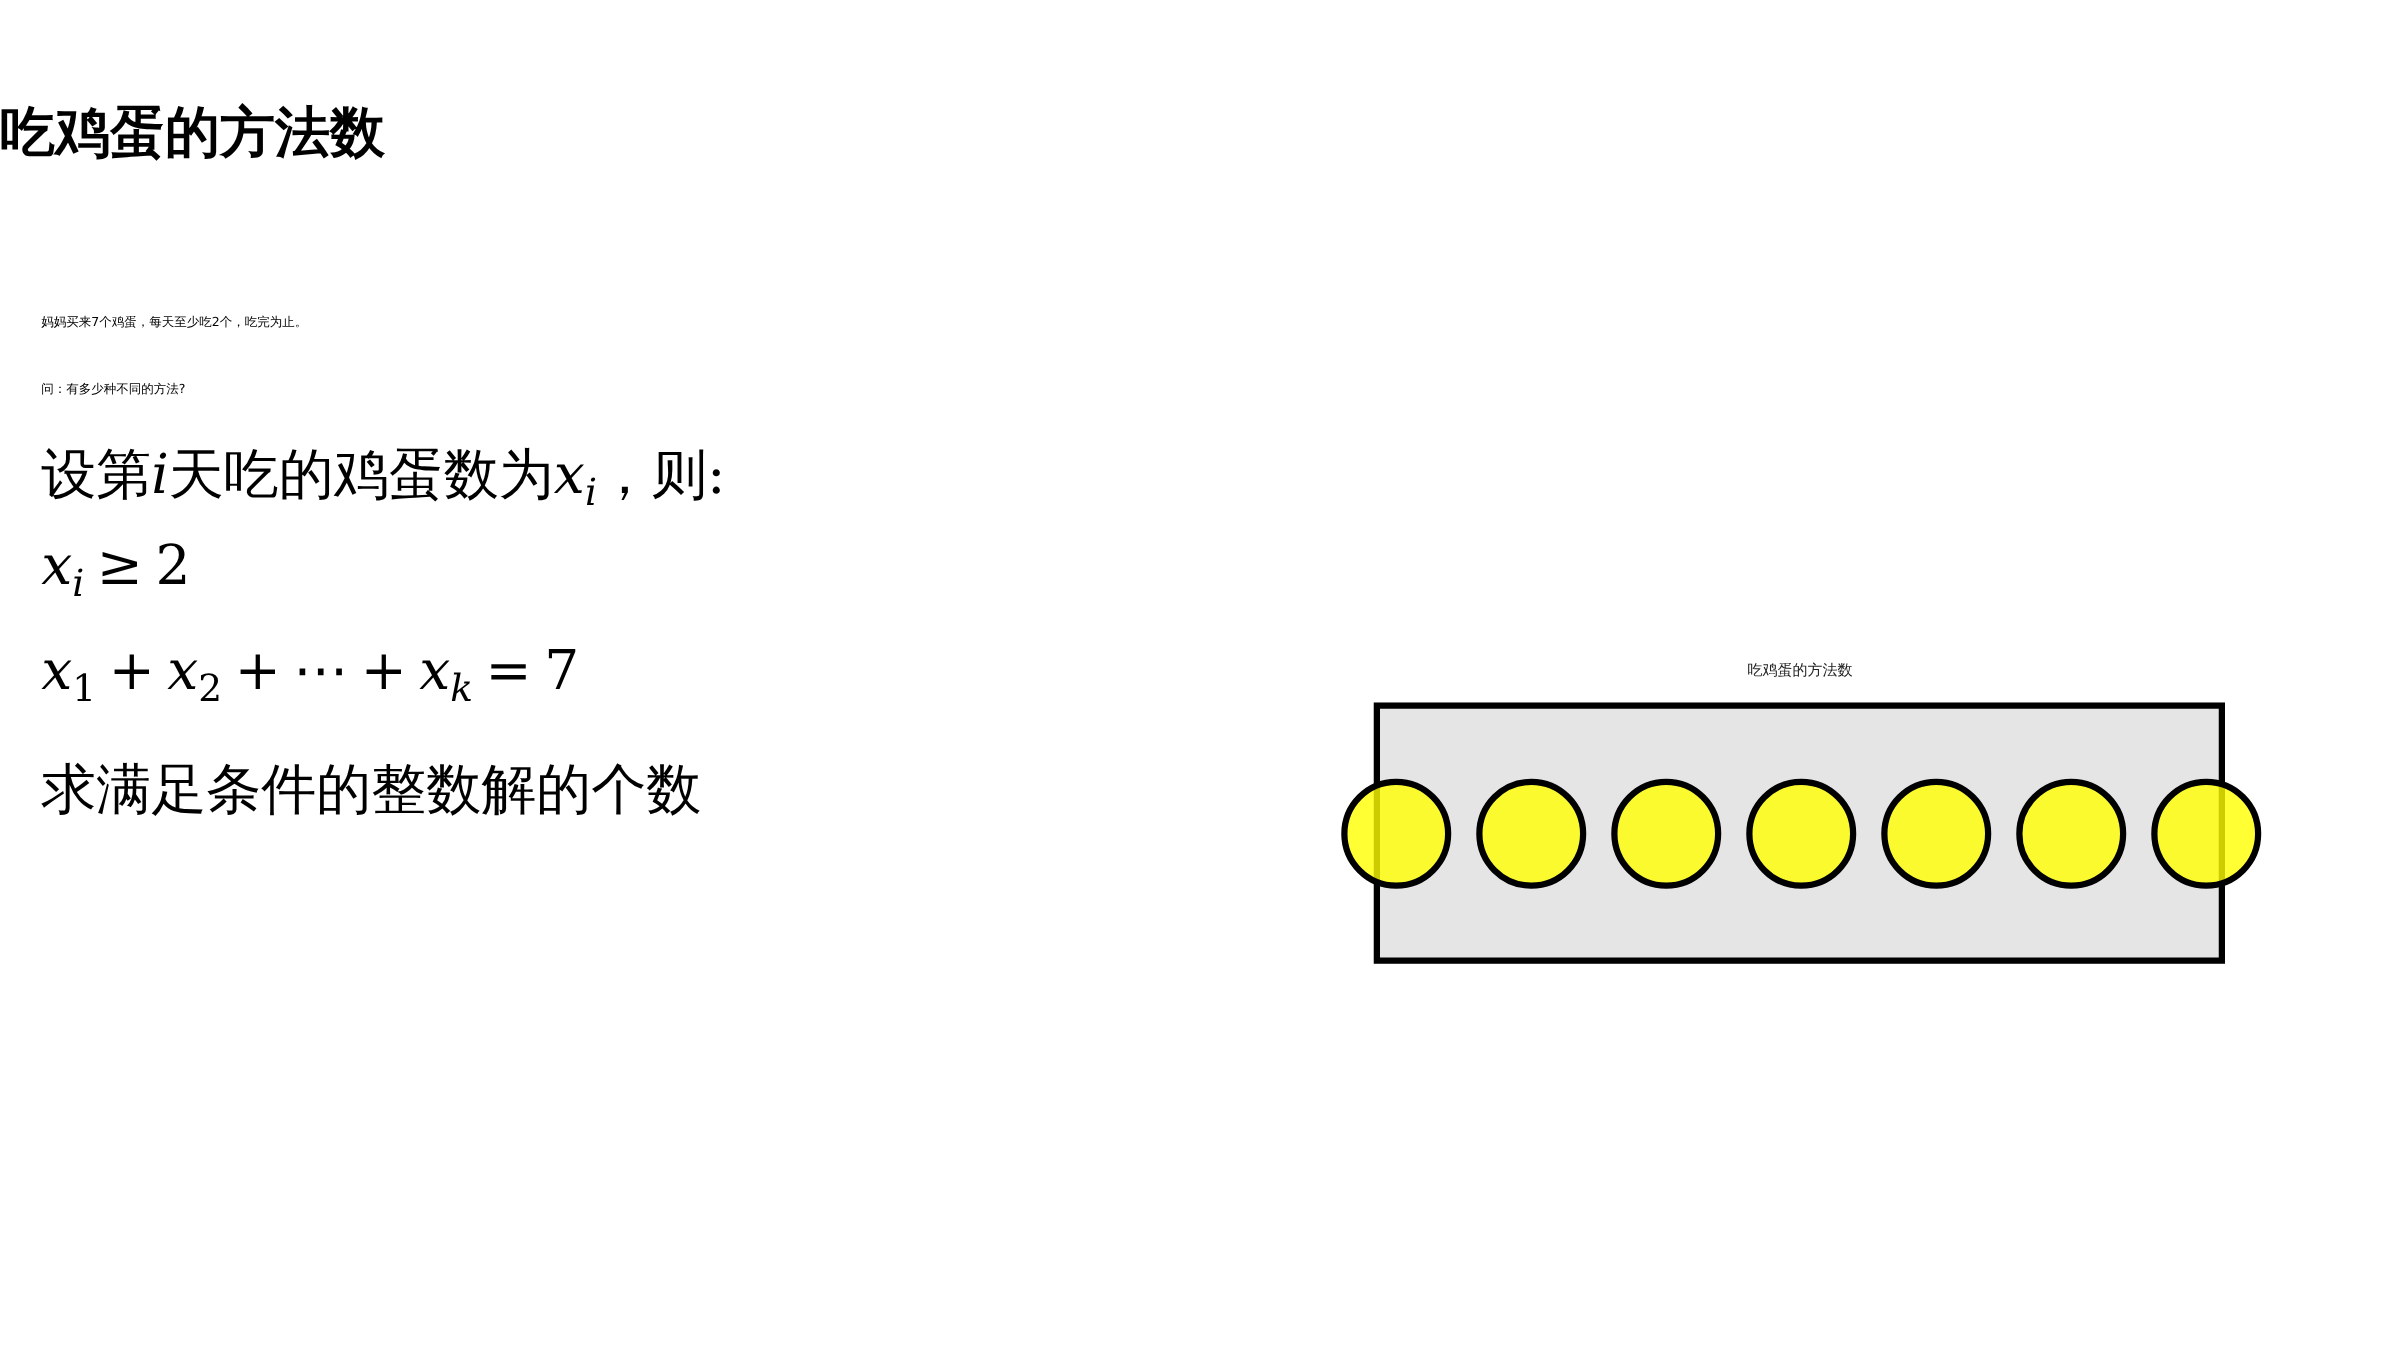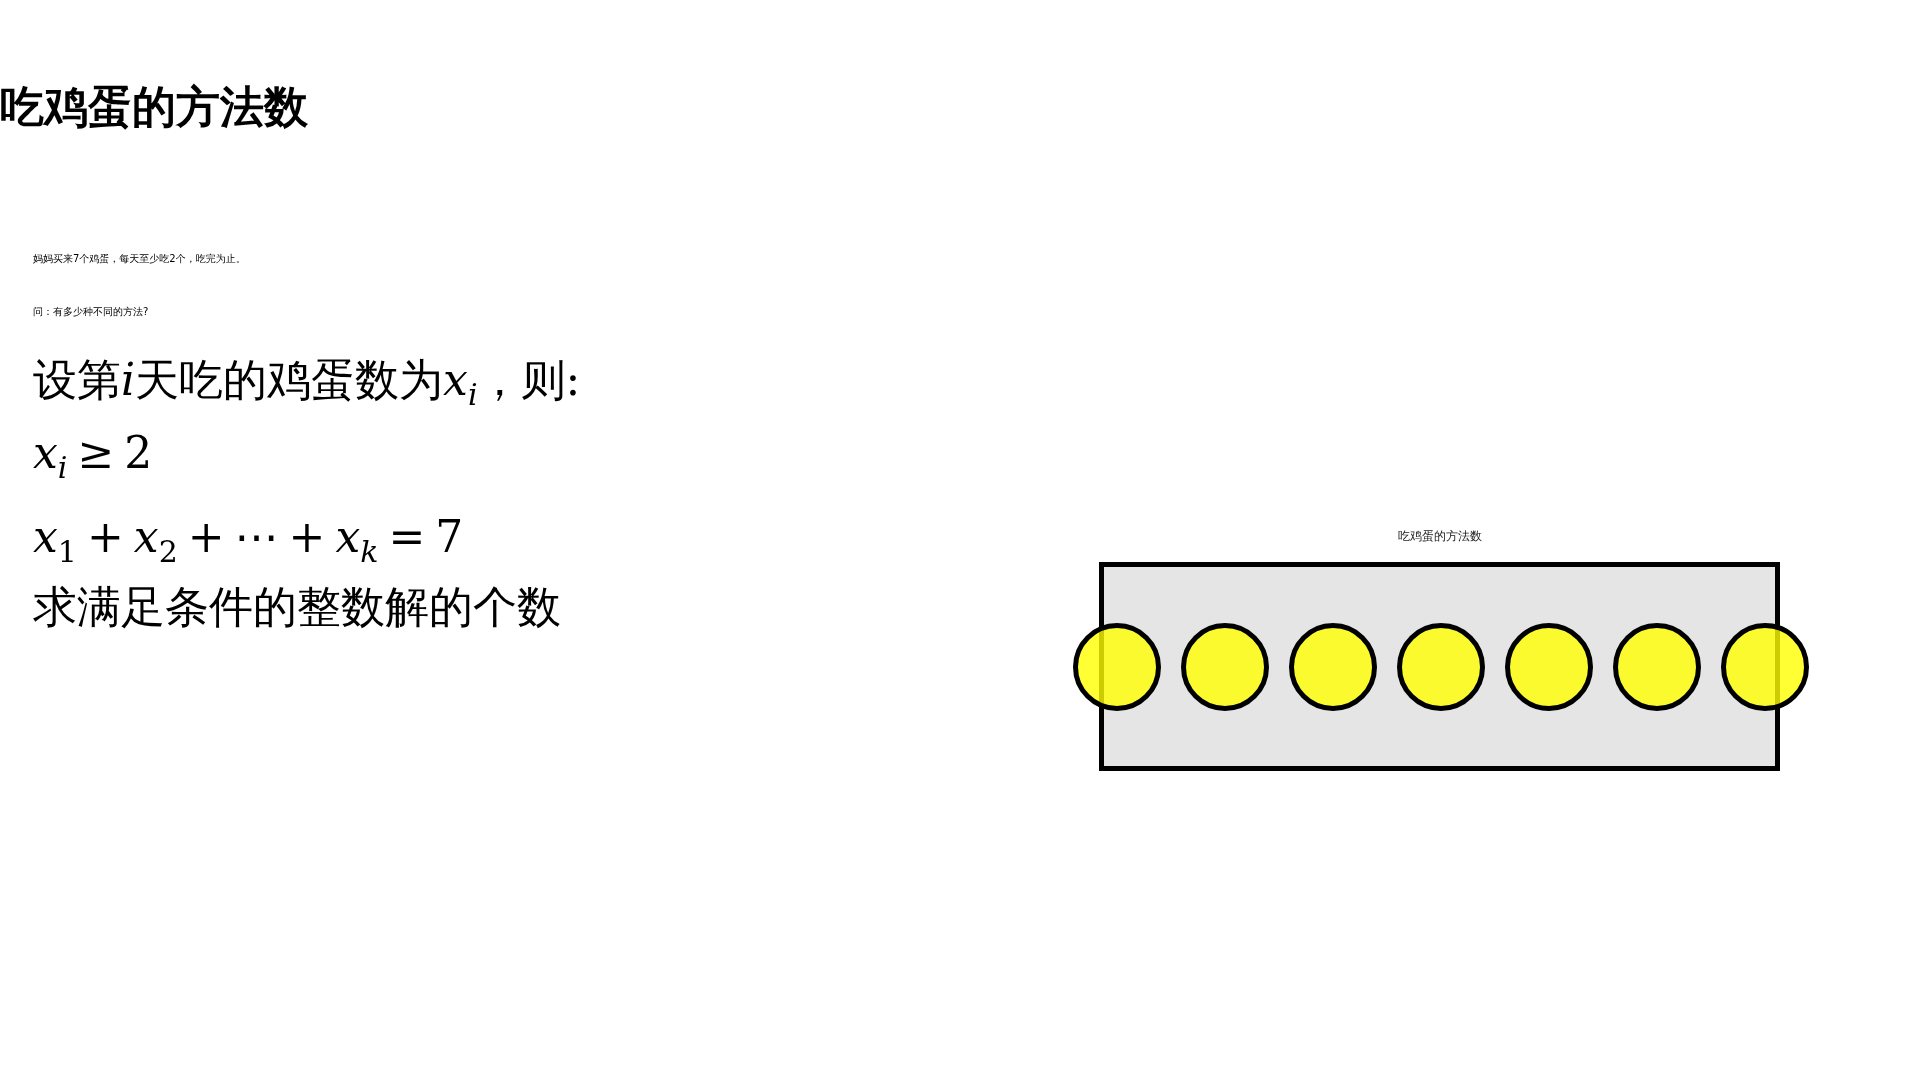--- a/index.html
+++ b/index.html
@@ -53,21 +53,21 @@
 </div>
 
 <div class="math" style="top:428px;">
   <span class="mi">x</span><span class="sub mi">i</span><span class="op">≥</span><span>2</span>
 </div>
 
 <div class="math" style="top:512px;">
   <span class="mi">x</span><span class="sub">1</span><span class="op">+</span><span class="mi">x</span><span class="sub">2</span><span class="op">+</span><span>⋯</span><span class="op">+</span><span class="mi">x</span><span class="sub mi">k</span><span class="op">=</span><span>7</span>
 </div>
 
-<div class="math" style="top:582px;">求满足条件的整数解的个数</div>
+<div class="math" style="top:607px;">求满足条件的整数解的个数</div>
 
 <div class="diagram-label">吃鸡蛋的方法数</div>
 
 <div class="box"></div>
 
 <div class="egg" style="left:1073px;"></div>
 <div class="egg" style="left:1181px;"></div>
 <div class="egg" style="left:1289px;"></div>
 <div class="egg" style="left:1397px;"></div>
 <div class="egg" style="left:1505px;"></div>

